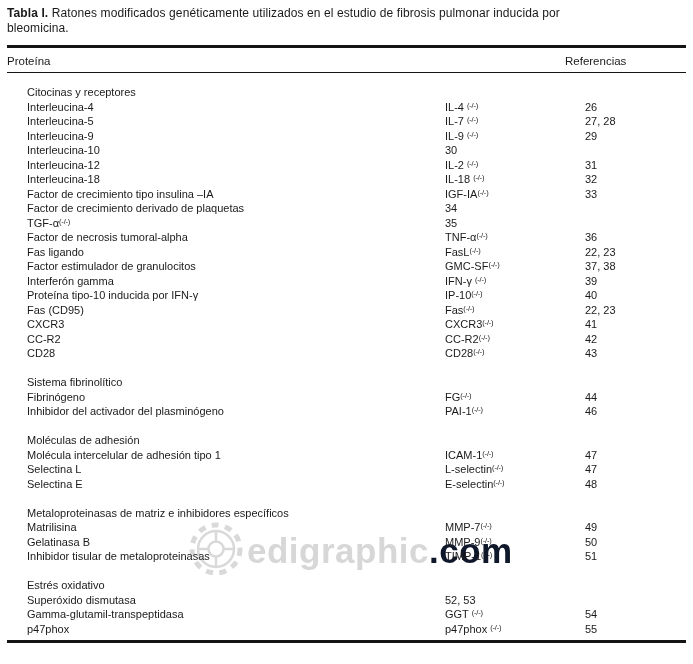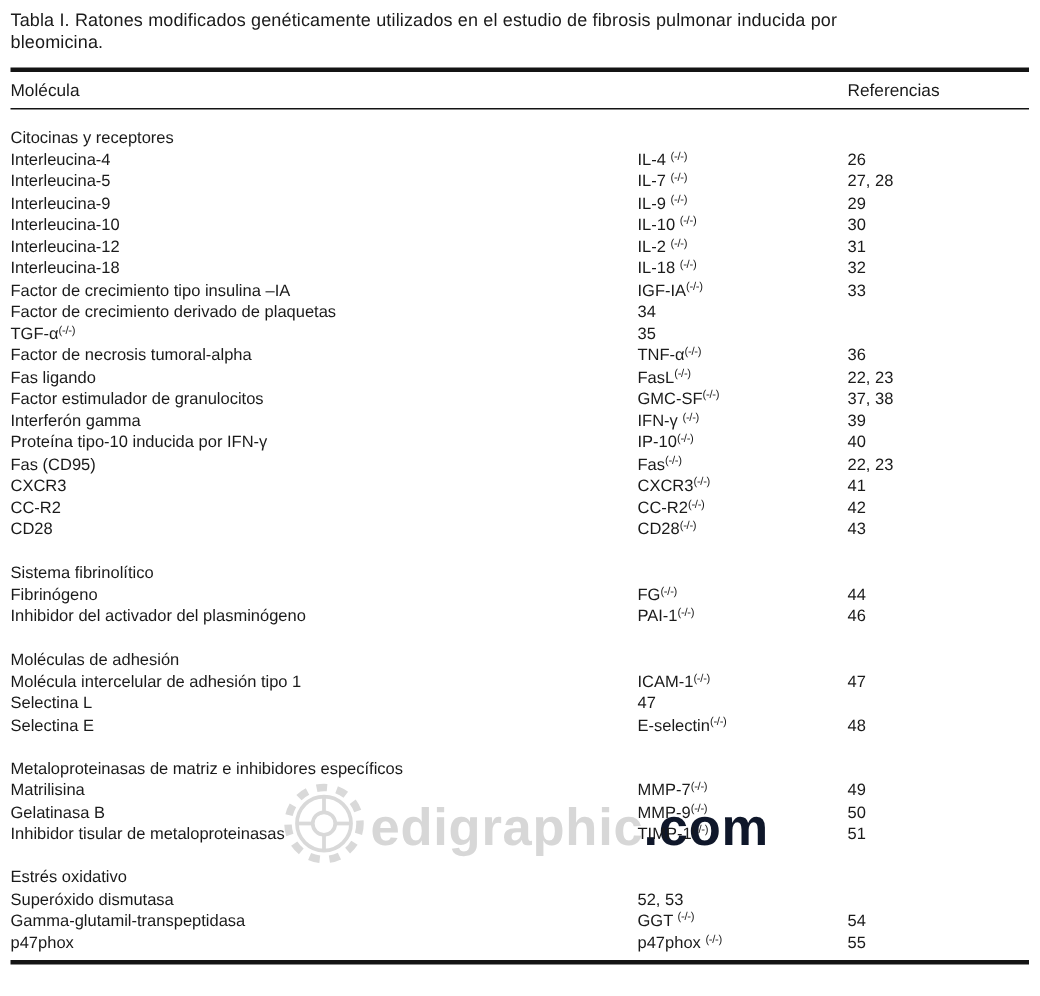--- a/index.html
+++ b/index.html
@@ -11,41 +11,41 @@
     background: #ffffff;
     font-family: "Liberation Sans", sans-serif;
     color: #1a1a1a;
   }
   .table-title {
     font-size: 12px;
     line-height: 15px;
     margin: 6px 8px 0 7px;
     letter-spacing: 0.1px;
   }
-  .table-title .bold { font-weight: normal; }
+  .table-title .bold { font-weight: bold; }
   .rule { margin: 0 7px; background: #141414; }
   .rule-thick  { height: 3px;   margin-top: 9px; }
   .rule-mid    { height: 1.3px; margin-top: 4px; }
   .rule-bottom { height: 3px;   margin-top: 4px; }
   .header-row {
     display: grid;
     grid-template-columns: 418px 140px 1fr;
     margin: 0 7px;
     padding-top: 6px;
     font-size: 11.5px;
     line-height: 14px;
   }
   .table-body {
     position: relative;
     z-index: 1;
     margin: 12px 7px 0 7px;
     font-size: 11px;
     line-height: 14.5px;
   }
-  .row { display: grid; grid-template-columns: 418px 140px 1fr; }
+  .row { display: grid; grid-template-columns: 418px 140px 1fr; margin-left: 20px; }
   .cell { white-space: nowrap; }
   .gene-sup {
     font-size: 7.5px;
     line-height: 0;
     vertical-align: 3.5px;
     letter-spacing: -0.2px;
   }
   .spacer { height: 14.5px; }
   .watermark {
     position: absolute;
@@ -90,21 +90,21 @@
 
   <div class="table-title">
     <span class="bold">Tabla I.</span>
     <span>Ratones modificados genéticamente utilizados en el estudio de fibrosis pulmonar inducida por</span><br>
     <span>bleomicina.</span>
   </div>
 
   <div class="rule rule-thick"></div>
 
   <div class="header-row">
-    <span class="cell">Molécula</span>
+    <span class="cell">Proteína</span>
     <span class="cell"></span>
     <span class="cell">Referencias</span>
   </div>
 
   <div class="rule rule-mid"></div>
 
   <div class="table-body">
   <div class="row section-header-row">
     <span class="cell">Citocinas y receptores</span>
     <span class="cell"></span>
@@ -124,21 +124,20 @@
   </div>
 
   <div class="row">
     <span class="cell">Interleucina-9</span>
     <span class="cell"><span>IL-9 </span><span class="gene-sup">(-/-)</span></span>
     <span class="cell">29</span>
   </div>
 
   <div class="row">
     <span class="cell">Interleucina-10</span>
-    <span class="cell"><span>IL-10 </span><span class="gene-sup">(-/-)</span></span>
     <span class="cell">30</span>
   </div>
 
   <div class="row">
     <span class="cell">Interleucina-12</span>
     <span class="cell"><span>IL-2 </span><span class="gene-sup">(-/-)</span></span>
     <span class="cell">31</span>
   </div>
 
   <div class="row">
@@ -243,20 +242,21 @@
   </div>
 
   <div class="row">
     <span class="cell">Molécula intercelular de adhesión tipo 1</span>
     <span class="cell"><span>ICAM-1</span><span class="gene-sup">(-/-)</span></span>
     <span class="cell">47</span>
   </div>
 
   <div class="row">
     <span class="cell">Selectina L</span>
+    <span class="cell"><span>L-selectin</span><span class="gene-sup">(-/-)</span></span>
     <span class="cell">47</span>
   </div>
 
   <div class="row">
     <span class="cell">Selectina E</span>
     <span class="cell"><span>E-selectin</span><span class="gene-sup">(-/-)</span></span>
     <span class="cell">48</span>
   </div>
 <div class="spacer"></div>
   <div class="row section-header-row">

